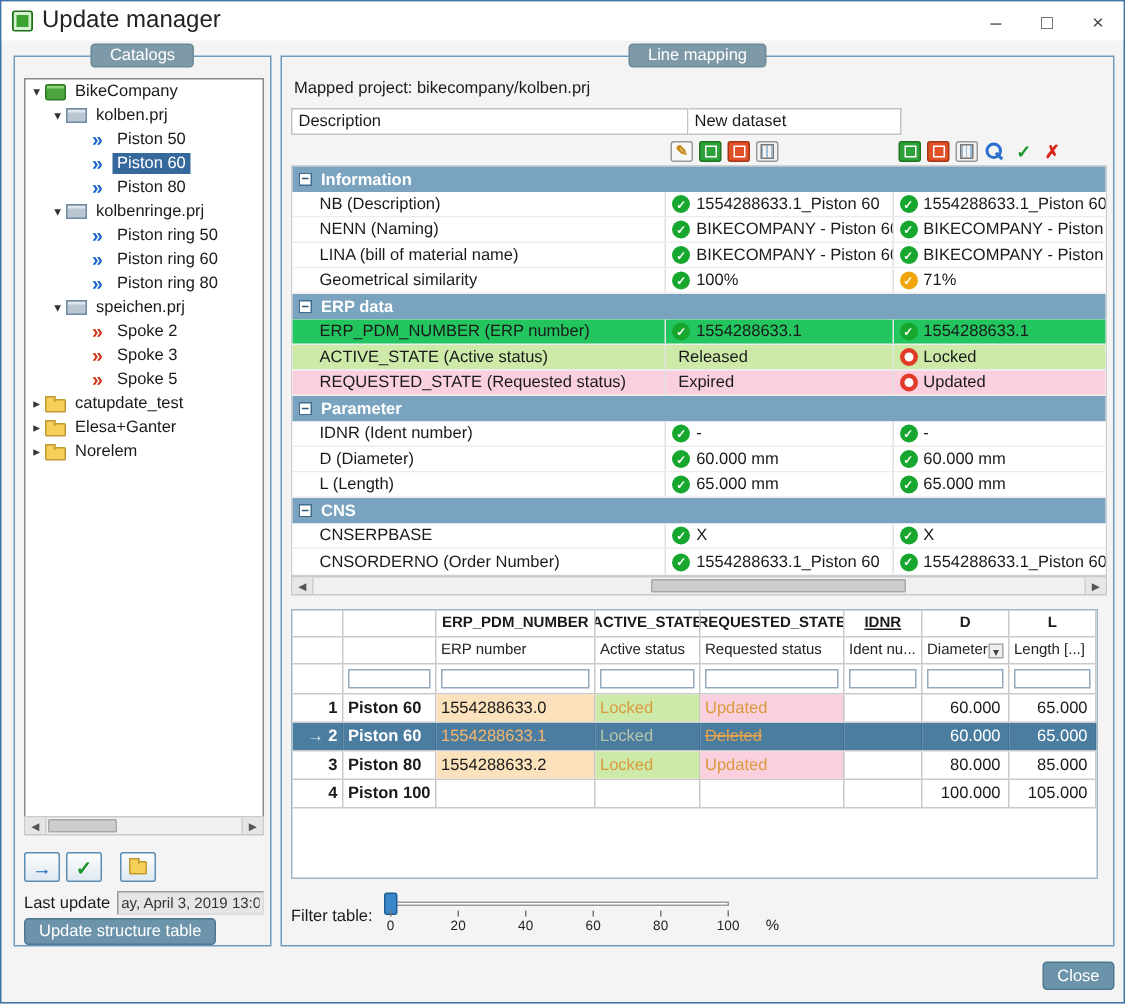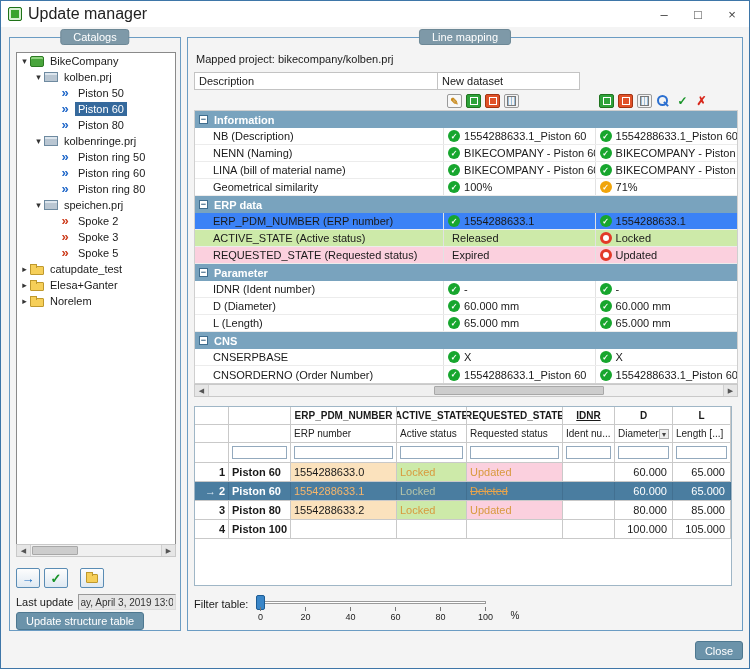--- a/index.html
+++ b/index.html
@@ -57,21 +57,21 @@
   .last-update-row input{width:98px;height:16px;background:#e6e6e6;border:1px solid #9a9a9a;border-right-color:#dcdcdc;border-bottom-color:#dcdcdc;font-size:10px;font-family:"Liberation Sans",sans-serif;padding:0 2px;color:#333;overflow:hidden}
   .blue-btn{background:#6b93aa;color:#fff;border:1px solid #4e7890;border-radius:3px;font-size:11px;font-family:"Liberation Sans",sans-serif;height:18px;padding:0 9px;white-space:nowrap}
   .update-btn{position:absolute;left:6px;top:574px}
   .close-btn{position:absolute;right:6px;bottom:8px;height:19px}
 
   
   .mapped{position:absolute;left:8px;top:15px}
   .map-header{position:absolute;left:6px;top:34px;display:flex;height:18px}
   .mh{border:1px solid #c3c3c3;background:#fff;display:flex;align-items:center;padding-left:4px;overflow:hidden}
   .mh + .mh{border-left:none}
-  .c-desc{width:244px}.c-old{width:152px}.c-new{width:142px}
+  .c-desc{width:265px}.c-old{width:152px}.c-new{width:142px}
   .toolbar{position:absolute;left:6px;top:54px;width:544px;height:18px}
   .tb-group{position:absolute;top:0;display:flex;align-items:center;height:18px}
   .tb-old{left:253px}.tb-new{left:405px}
   .tbi{width:15px;height:14px;margin-right:4px;display:inline-flex;align-items:center;justify-content:center;font-weight:bold;font-size:12px;position:relative;border-radius:2px}
   .tbi-apply-green{background:#2ea23a;border:1px solid #20731f}
   .tbi-apply-red{background:#e05128;border:1px solid #a33414}
   .tbi-apply-green::after,.tbi-apply-red::after{content:"";width:6px;height:6px;border:1px solid #fff}
   .tbi-clear{background:#f3f3f3;border:1px solid #9a9a9a}
   .tbi-clear::after{content:"";width:7px;height:8px;border:1px solid #777;background:repeating-linear-gradient(90deg,#9bbdd8 0 1px,transparent 1px 3px)}
   .tbi-edit-filter{background:#f8f8f8;border:1px solid #9a9a9a;color:#c8891a}
@@ -86,21 +86,21 @@
   .mapping-table{position:absolute;left:6px;top:72px;width:544px;background:#fff;border:1px solid #cfcfcf}
   .sec{height:17px;background:#79a3be;color:#fff;display:flex;align-items:center;font-weight:bold}
   .sec .minus{width:9px;height:9px;background:#fff;border:1px solid #3f6d8e;color:#2e5a7a;font-size:9px;line-height:7px;text-align:center;margin:0 6px 0 4px;font-weight:bold}
   .mrow{height:17px;display:flex;border-bottom:1px solid #ececec;background:#fff}
   .mrow:last-child{border-bottom:none}
   .mcell-desc{width:250px;padding-left:18px;display:flex;align-items:center;border-right:1px solid #e2e2e2;overflow:hidden}
   .mcell-val{width:152px;padding-left:4px;display:flex;align-items:center;border-right:1px solid #e2e2e2;overflow:hidden;white-space:nowrap}
   .mcell-val.last{width:142px;border-right:none}
   .mcell-val .vtext{margin-left:4px}
   .mcell-val .nodot{margin-left:4px}
-  .bg-peach>div{background:#3b82f6}
+  .bg-peach>div{background:#22c55e}
   .bg-green>div{background:#cdeaa9}
   .bg-pink>div{background:#fbd0de}
   .dot{width:12px;height:12px;border-radius:50%;flex:0 0 12px;display:inline-flex;align-items:center;justify-content:center;color:#fff;font-size:8px;font-weight:bold}
   .dot.ok{background:#17a62e}
   .dot.warn{background:#f0a50c}
   .dot.err{background:#fff;border:3px solid #e23a28}
 
   
   .grid{position:absolute;left:6px;top:368px;width:538px;height:180px;background:#fff;border:1px solid #9fb6c6;overflow:hidden}
   .grow{display:flex;border-bottom:1px solid #c9c9c9}
@@ -120,21 +120,21 @@
   .cell-pink{background:#fbd0de}
   .status-text{color:#d89a3e}
   .strike{text-decoration:line-through}
   .selrow .gcell{background:#4a7da0;color:#fff;border-right-color:#3c688698}
   .selrow .status-text{color:#e8a44c}
   .selrow .sel-erp{color:#f7b66b}
   .selrow .sel-active{color:#b7c6a9}
   .row-arrow{color:#d7e6f2;margin-right:3px;font-weight:bold}
 
   
-  .filter-row{position:absolute;left:6px;top:556px;width:536px;height:30px;display:flex;align-items:flex-start}
+  .filter-row{position:absolute;left:6px;top:556px;width:536px;height:30px;display:flex;align-items:center}
   .filter-row .flabel{margin-top:4px;margin-right:8px;white-space:nowrap}
   .slider{position:relative;width:240px;height:30px}
   .strack{position:absolute;left:4px;top:7px;width:226px;height:3px;background:#fff;border:1px solid #9a9a9a}
   .shandle{position:absolute;left:0;top:1px;width:9px;height:15px;background:#3a86c8;border:1px solid #1d5c94;border-radius:2px}
   .tick{position:absolute;top:13px;width:1px;height:4px;background:#777}
   .tick-label{position:absolute;top:18px;font-size:9px;transform:translateX(-50%);color:#222}
   .funit{margin-top:16px;margin-left:14px;font-size:10px}
 </style>
 </head>
 <body>

